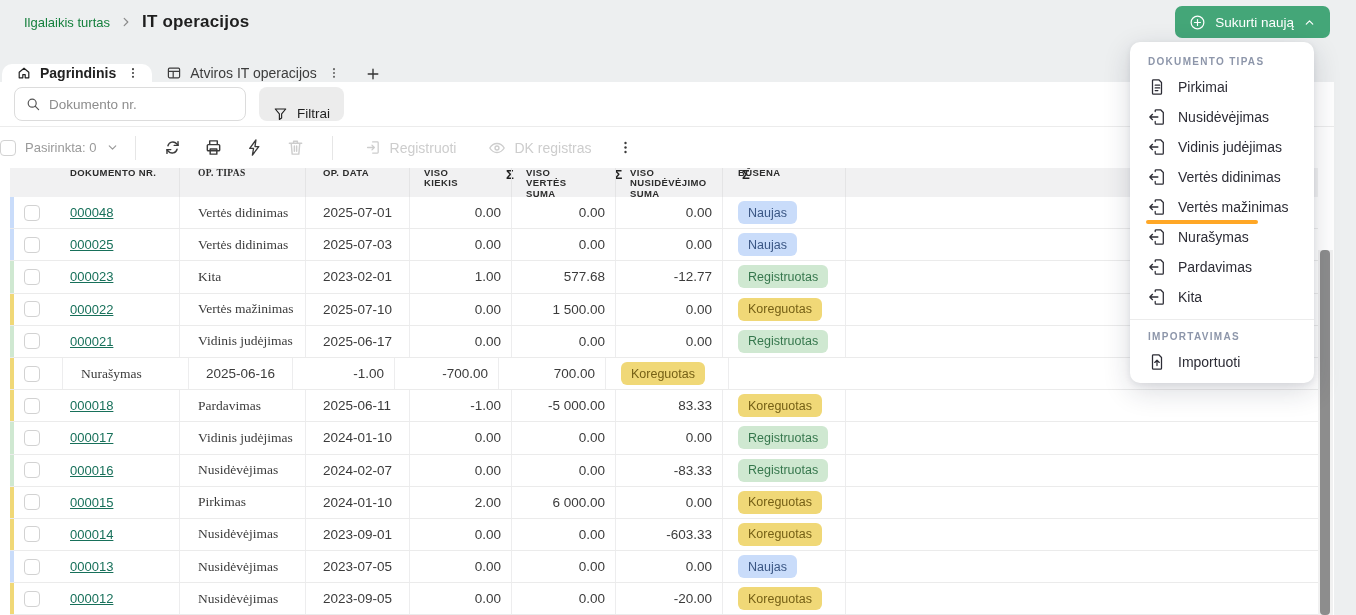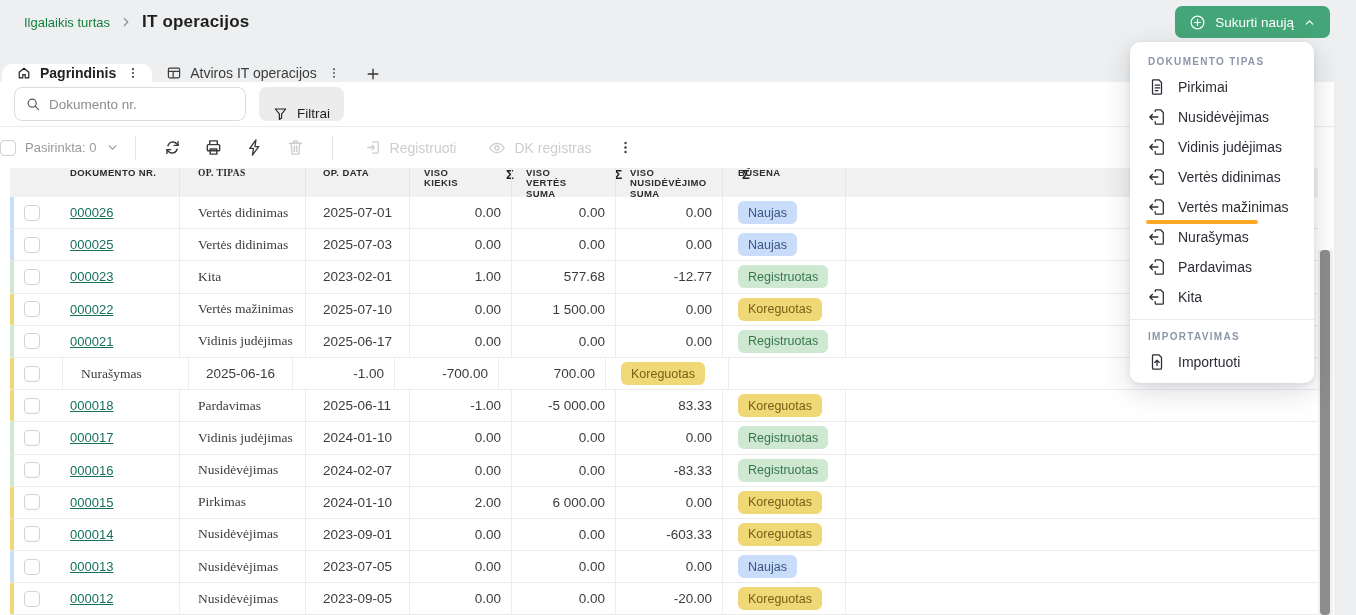--- a/index.html
+++ b/index.html
@@ -283,21 +283,21 @@
       <div class="th c7 bordered">Būsena</div>
       <div class="th c8 bordered"></div>
     </div>
     <div>
         <div class="row">
     <span class="row-stripe" style="background: rgb(201, 220, 250);"></span>
     <div class="cell c0">
       <span class="checkbox"></span>
     </div>
     <div class="cell c1">
-      <span class="doc-link">000026</span>
+      <span class="doc-link">000048</span>
     </div>
     <div class="cell c2 bordered">Vertės didinimas</div>
     <div class="cell c3 bordered">2025-07-01</div>
     <div class="cell c4 bordered num">0.00</div>
     <div class="cell c5 bordered num">0.00</div>
     <div class="cell c6 bordered num">0.00</div>
     <div class="cell c7 bordered">
       <span class="badge" style="background: rgb(201, 220, 250); color: rgb(58, 86, 132);">Naujas</span>
     </div>
     <div class="cell c8 bordered"></div>

